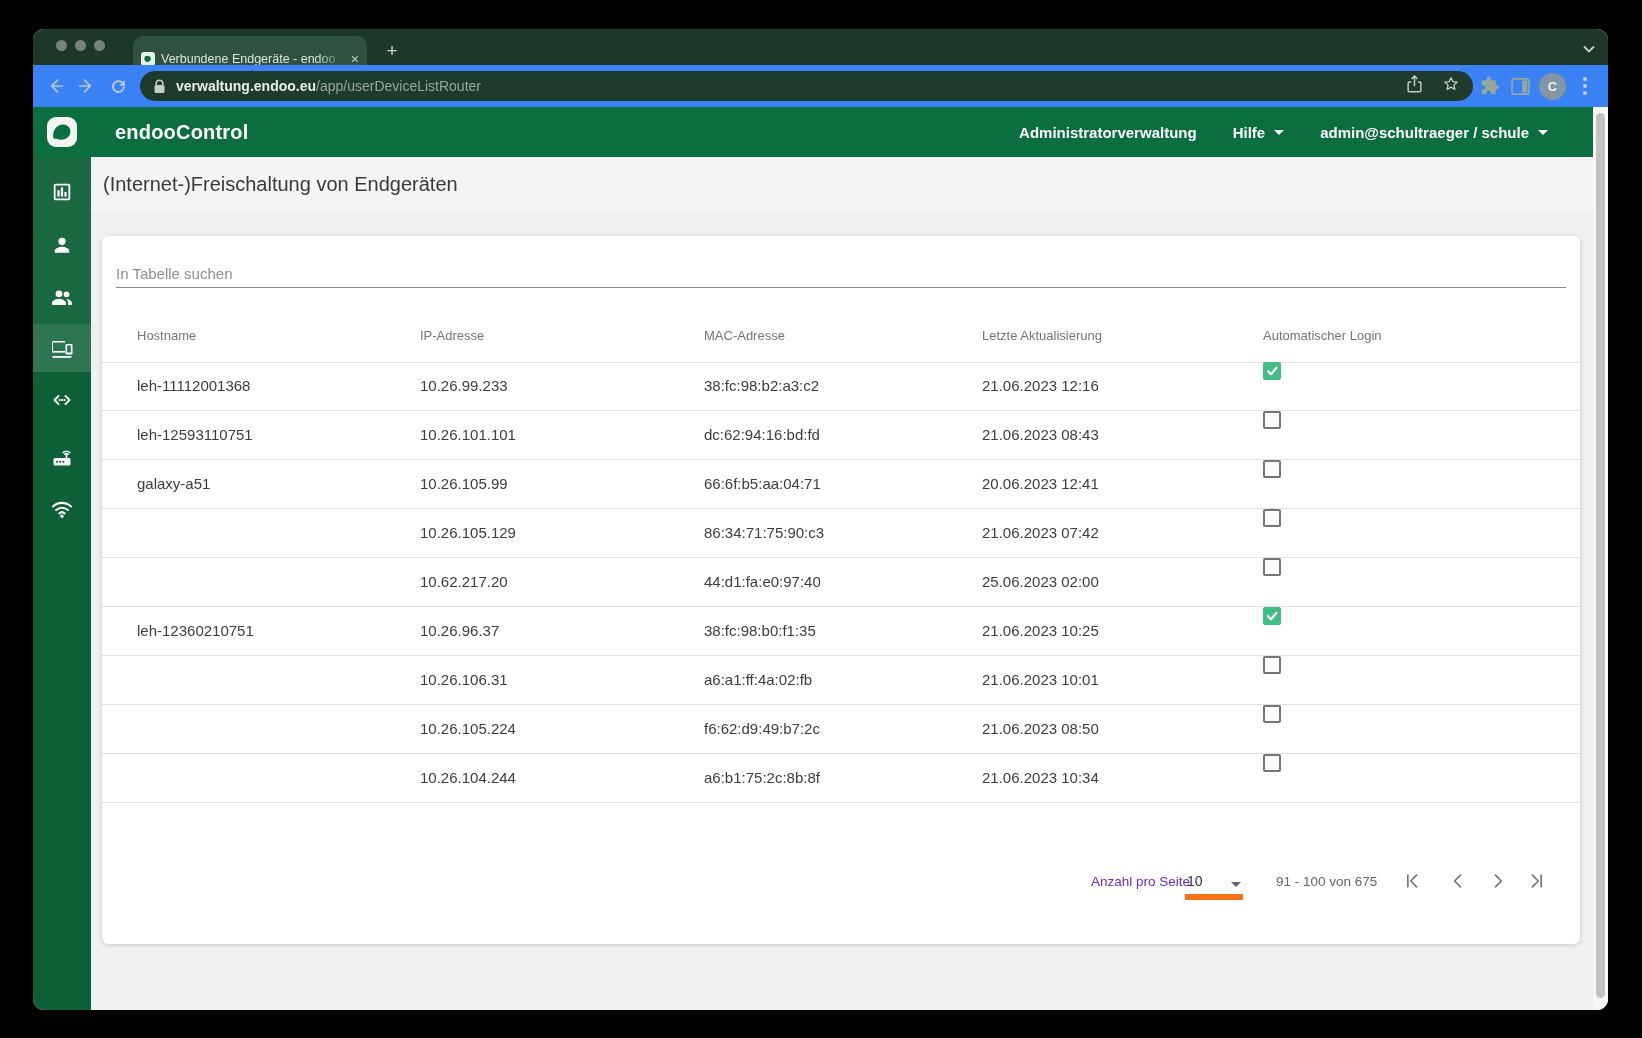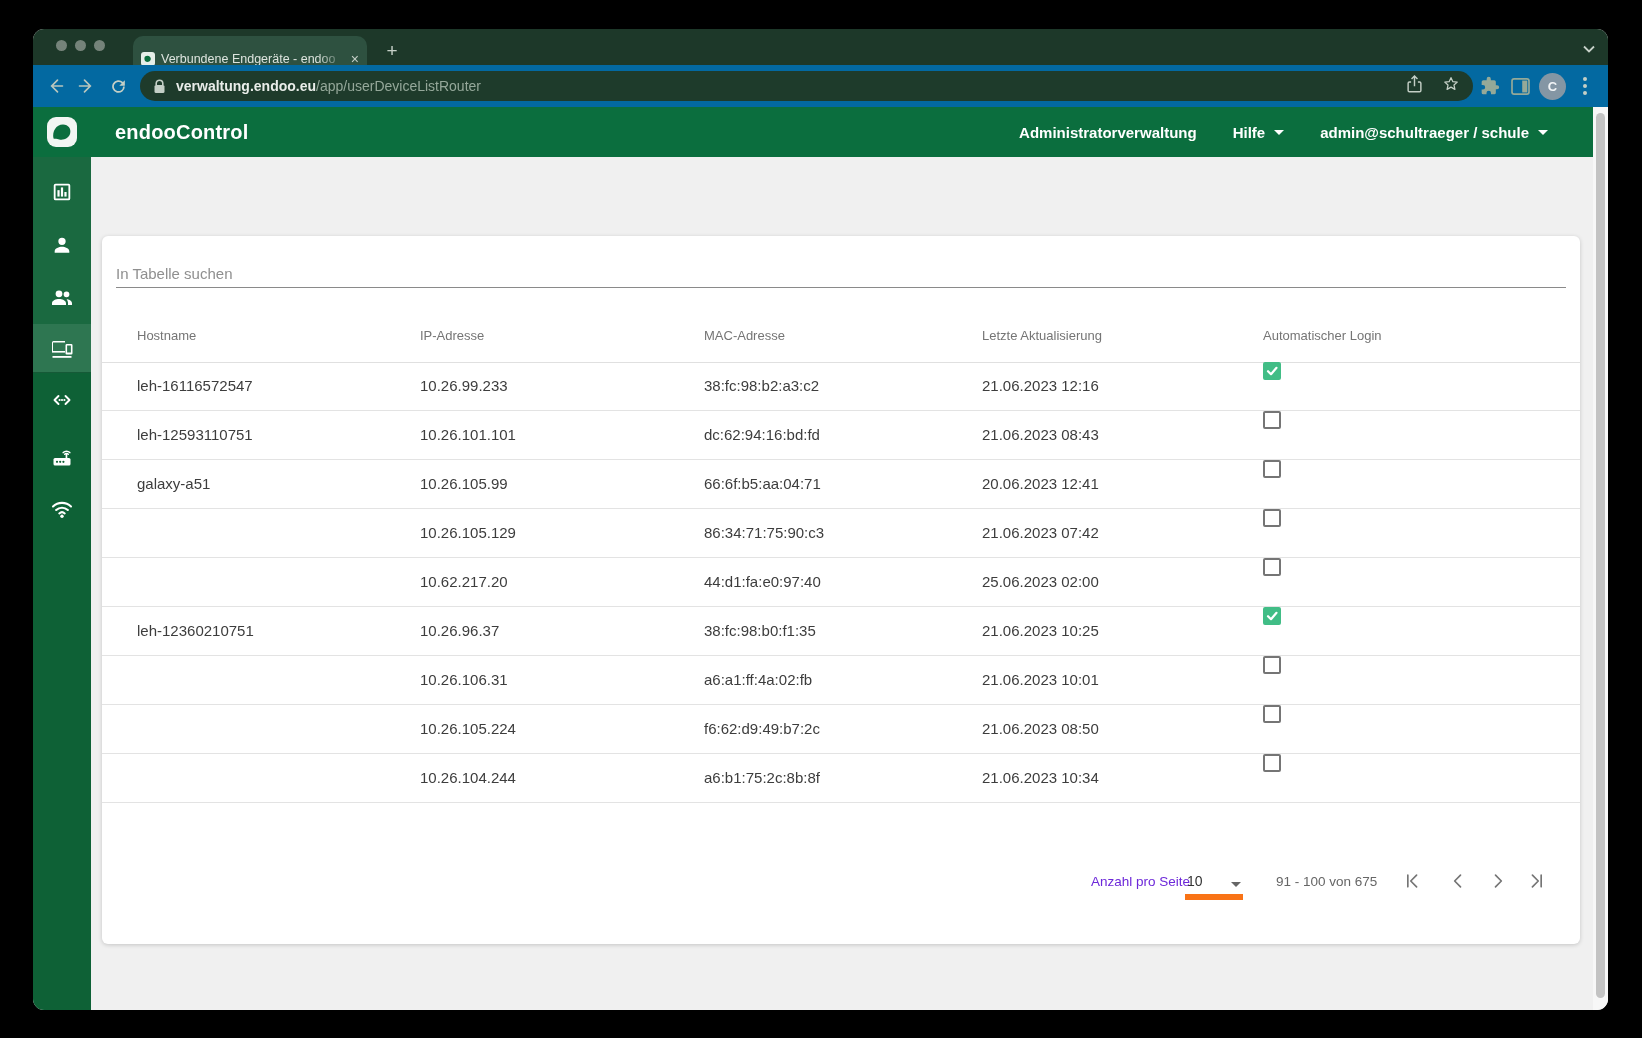--- a/index.html
+++ b/index.html
@@ -22,21 +22,21 @@
   }
   .tab-title{
     font-size:12.5px;color:#dde4de;white-space:nowrap;overflow:hidden;flex:1;margin:0 6px;
     -webkit-mask-image:linear-gradient(90deg,#000 85%,transparent);
             mask-image:linear-gradient(90deg,#000 85%,transparent);
   }
   .tab-close{color:#c6d0c8;font-size:14px;line-height:14px;cursor:default;}
   .newtab{position:absolute;left:346px;top:9px;width:26px;height:26px;color:#c6d0c8;font-size:19px;
     display:flex;align-items:center;justify-content:center;}
   .tab-chevron{position:absolute;left:1544px;top:8px;width:24px;height:24px;display:flex;align-items:center;justify-content:center;}
-  .toolbar{position:absolute;left:0;top:36px;width:100%;height:42px;background:#0369a1;}
+  .toolbar{position:absolute;left:0;top:36px;width:100%;height:42px;background:#3b82f6;}
   .tool-ic{position:absolute;top:9px;width:24px;height:24px;display:flex;align-items:center;justify-content:center;}
   .omnibox{
     position:absolute;left:107px;top:6px;width:1333px;height:30px;border-radius:15px;background:#1e3b2b;
     display:flex;align-items:center;
   }
   .omnibox .lock{margin-left:13px;display:flex;}
   .url{font-size:14px;margin-left:10px;white-space:nowrap;flex:1;overflow:hidden;}
   .url .domain{color:#e9ede9;font-weight:bold;}
   .url .path{color:#95a89a;}
   .omni-right{display:flex;gap:19px;margin-right:13px;align-items:center;}
@@ -254,37 +254,40 @@
               <span>Hilfe</span>
               <span class="caret"></span>
             </span>
           <span class="navitem">
               <span>admin@schultraeger / schule</span>
               <span class="caret"></span>
             </span>
         </div>
       </div>
 
+      <div class="titlebar">
+        <h1>(Internet-)Freischaltung von Endgeräten</h1>
+      </div>
 
       <div class="content">
         <div class="card">
 
           <div class="search">In Tabelle suchen</div>
 
           <div class="thead">
             <span class="col-host">Hostname</span>
             <span class="col-ip">IP-Adresse</span>
             <span class="col-mac">MAC-Adresse</span>
             <span class="col-date">Letzte Aktualisierung</span>
             <span class="col-auto">Automatischer Login</span>
           </div>
 
           <div class="tbody">
               <div class="trow">
-    <span class="col-host">leh-16116572547</span>
+    <span class="col-host">leh-11112001368</span>
     <span class="col-ip">10.26.99.233</span>
     <span class="col-mac">38:fc:98:b2:a3:c2</span>
     <span class="col-date">21.06.2023 12:16</span>
     <span class="cb checked">
       <svg width="14" height="14" viewBox="0 0 14 14">
                     <path d="M3 7.2 L6 10.2 L11.5 3.8" fill="none" stroke="#fff" stroke-width="2.2" stroke-linecap="round" stroke-linejoin="round"></path>
                   </svg>
     </span>
   </div>
               <div class="trow">

